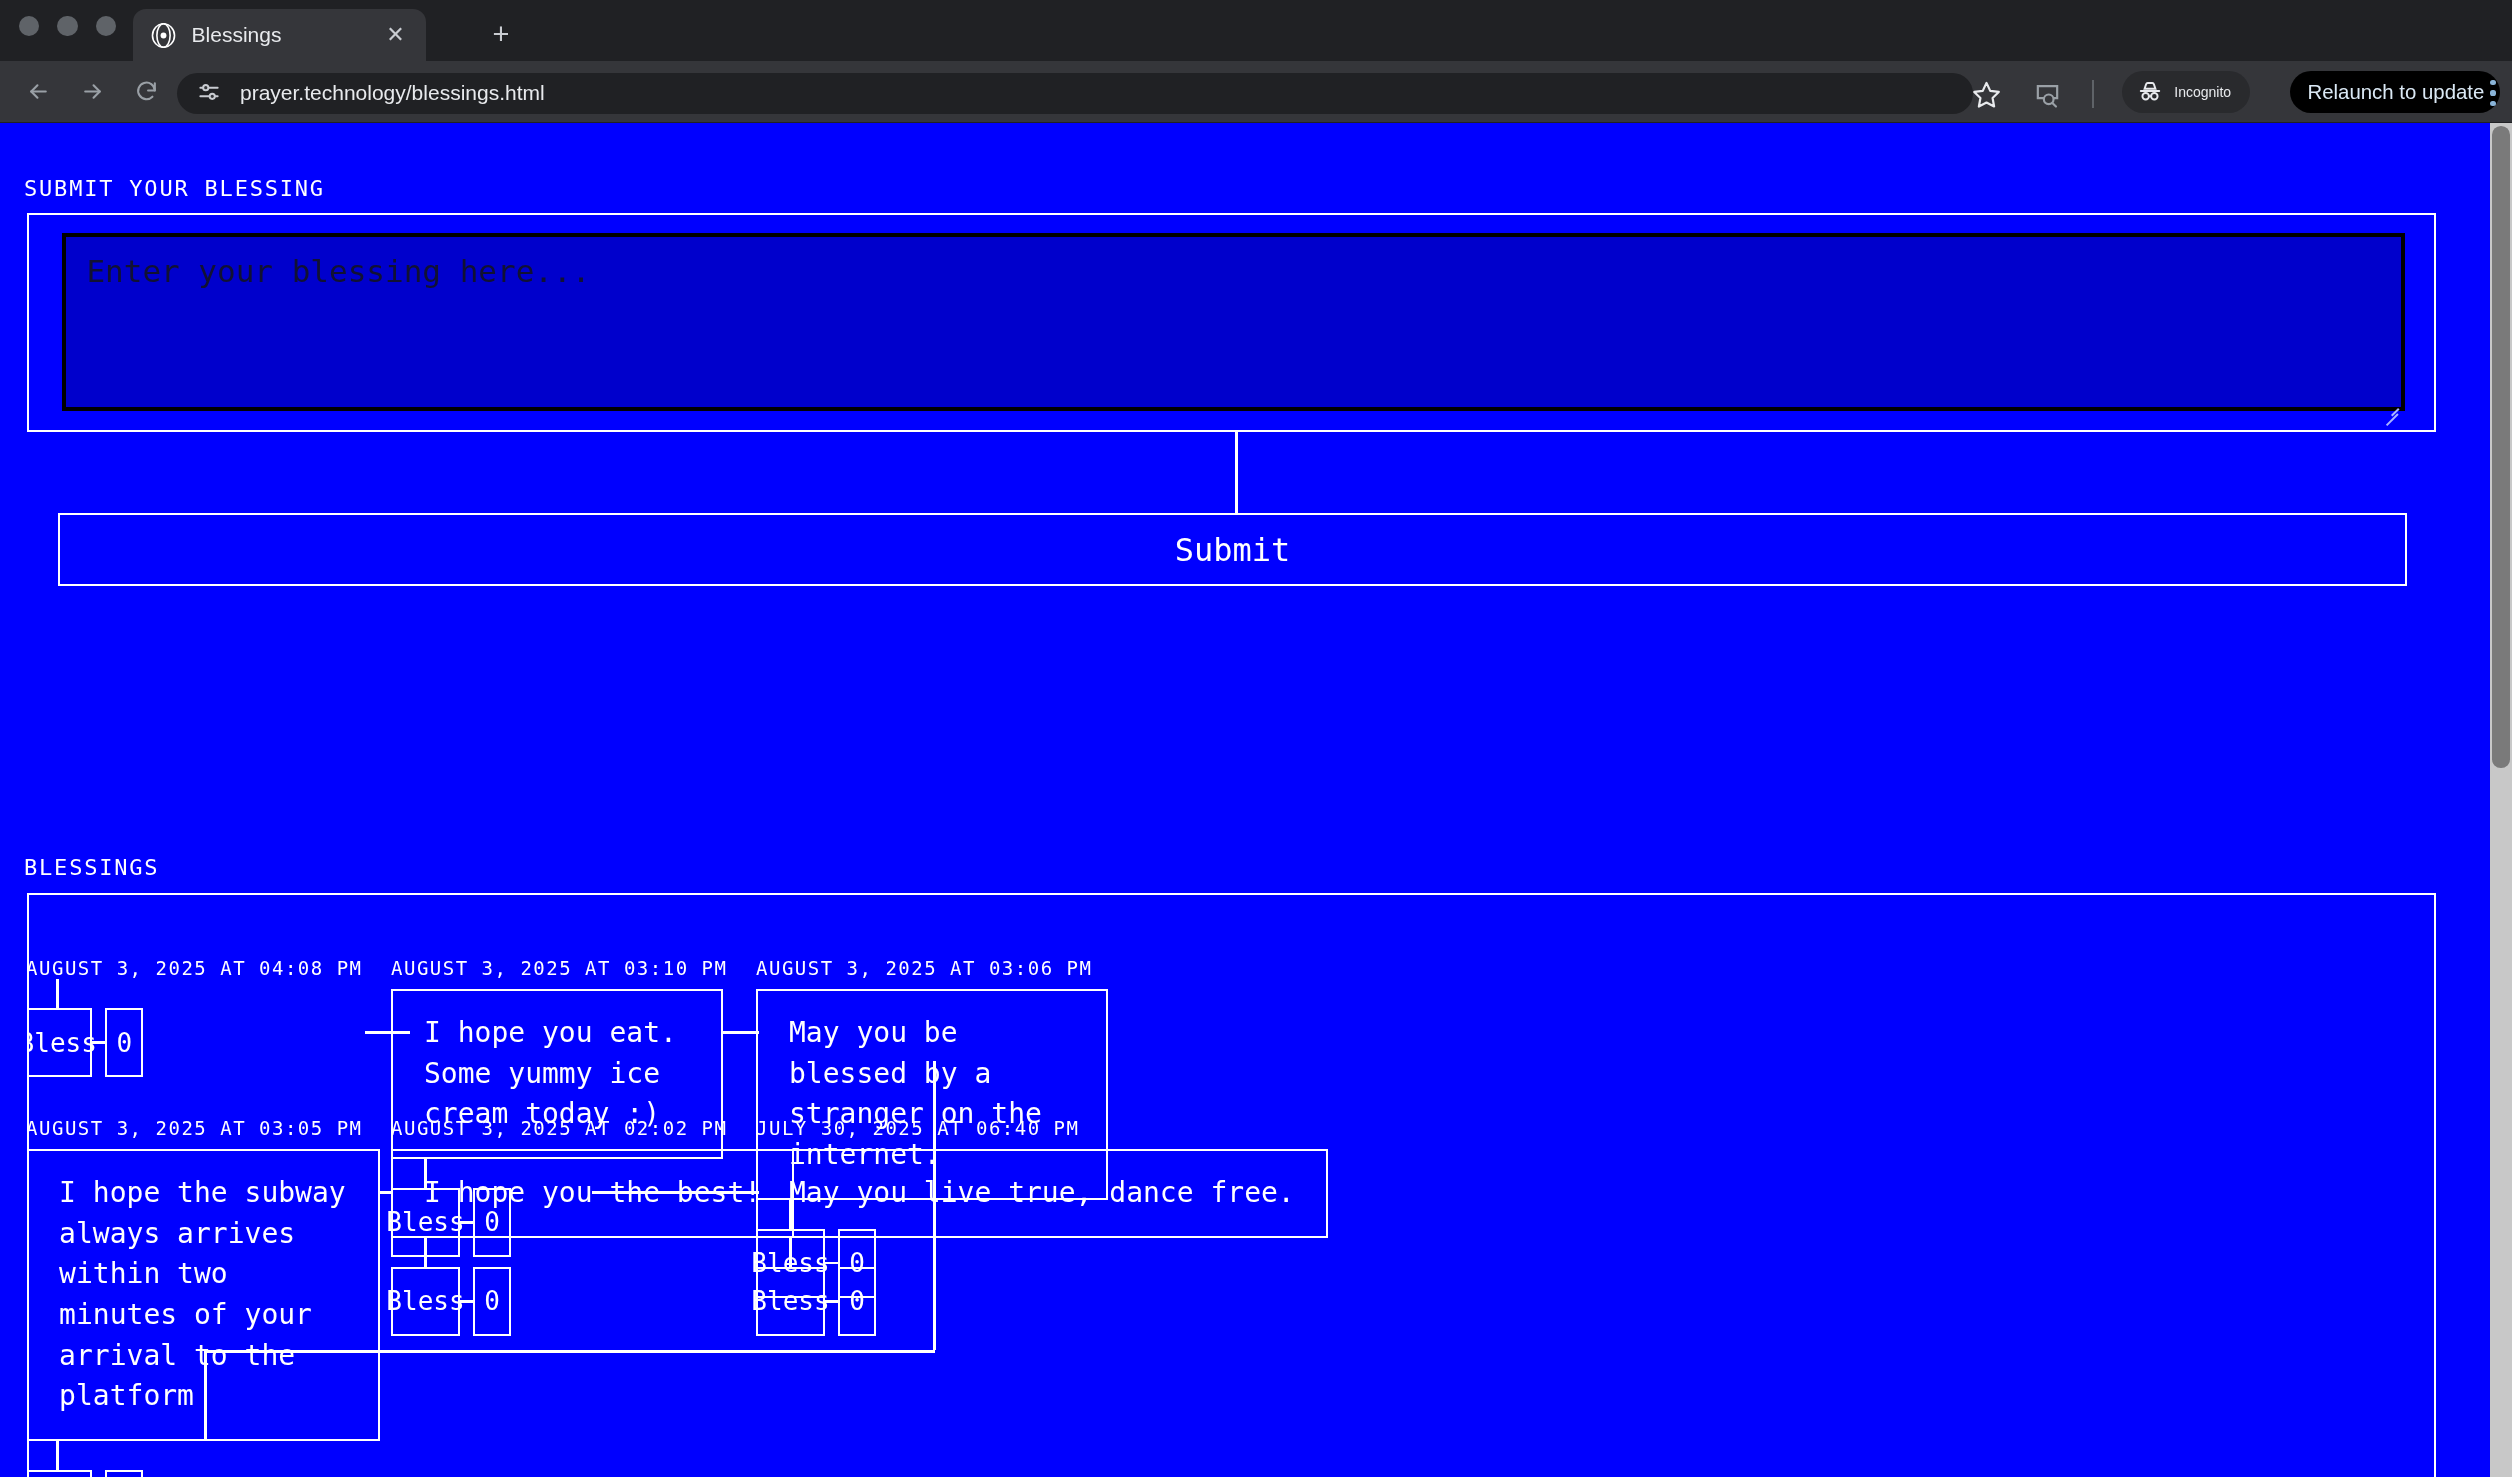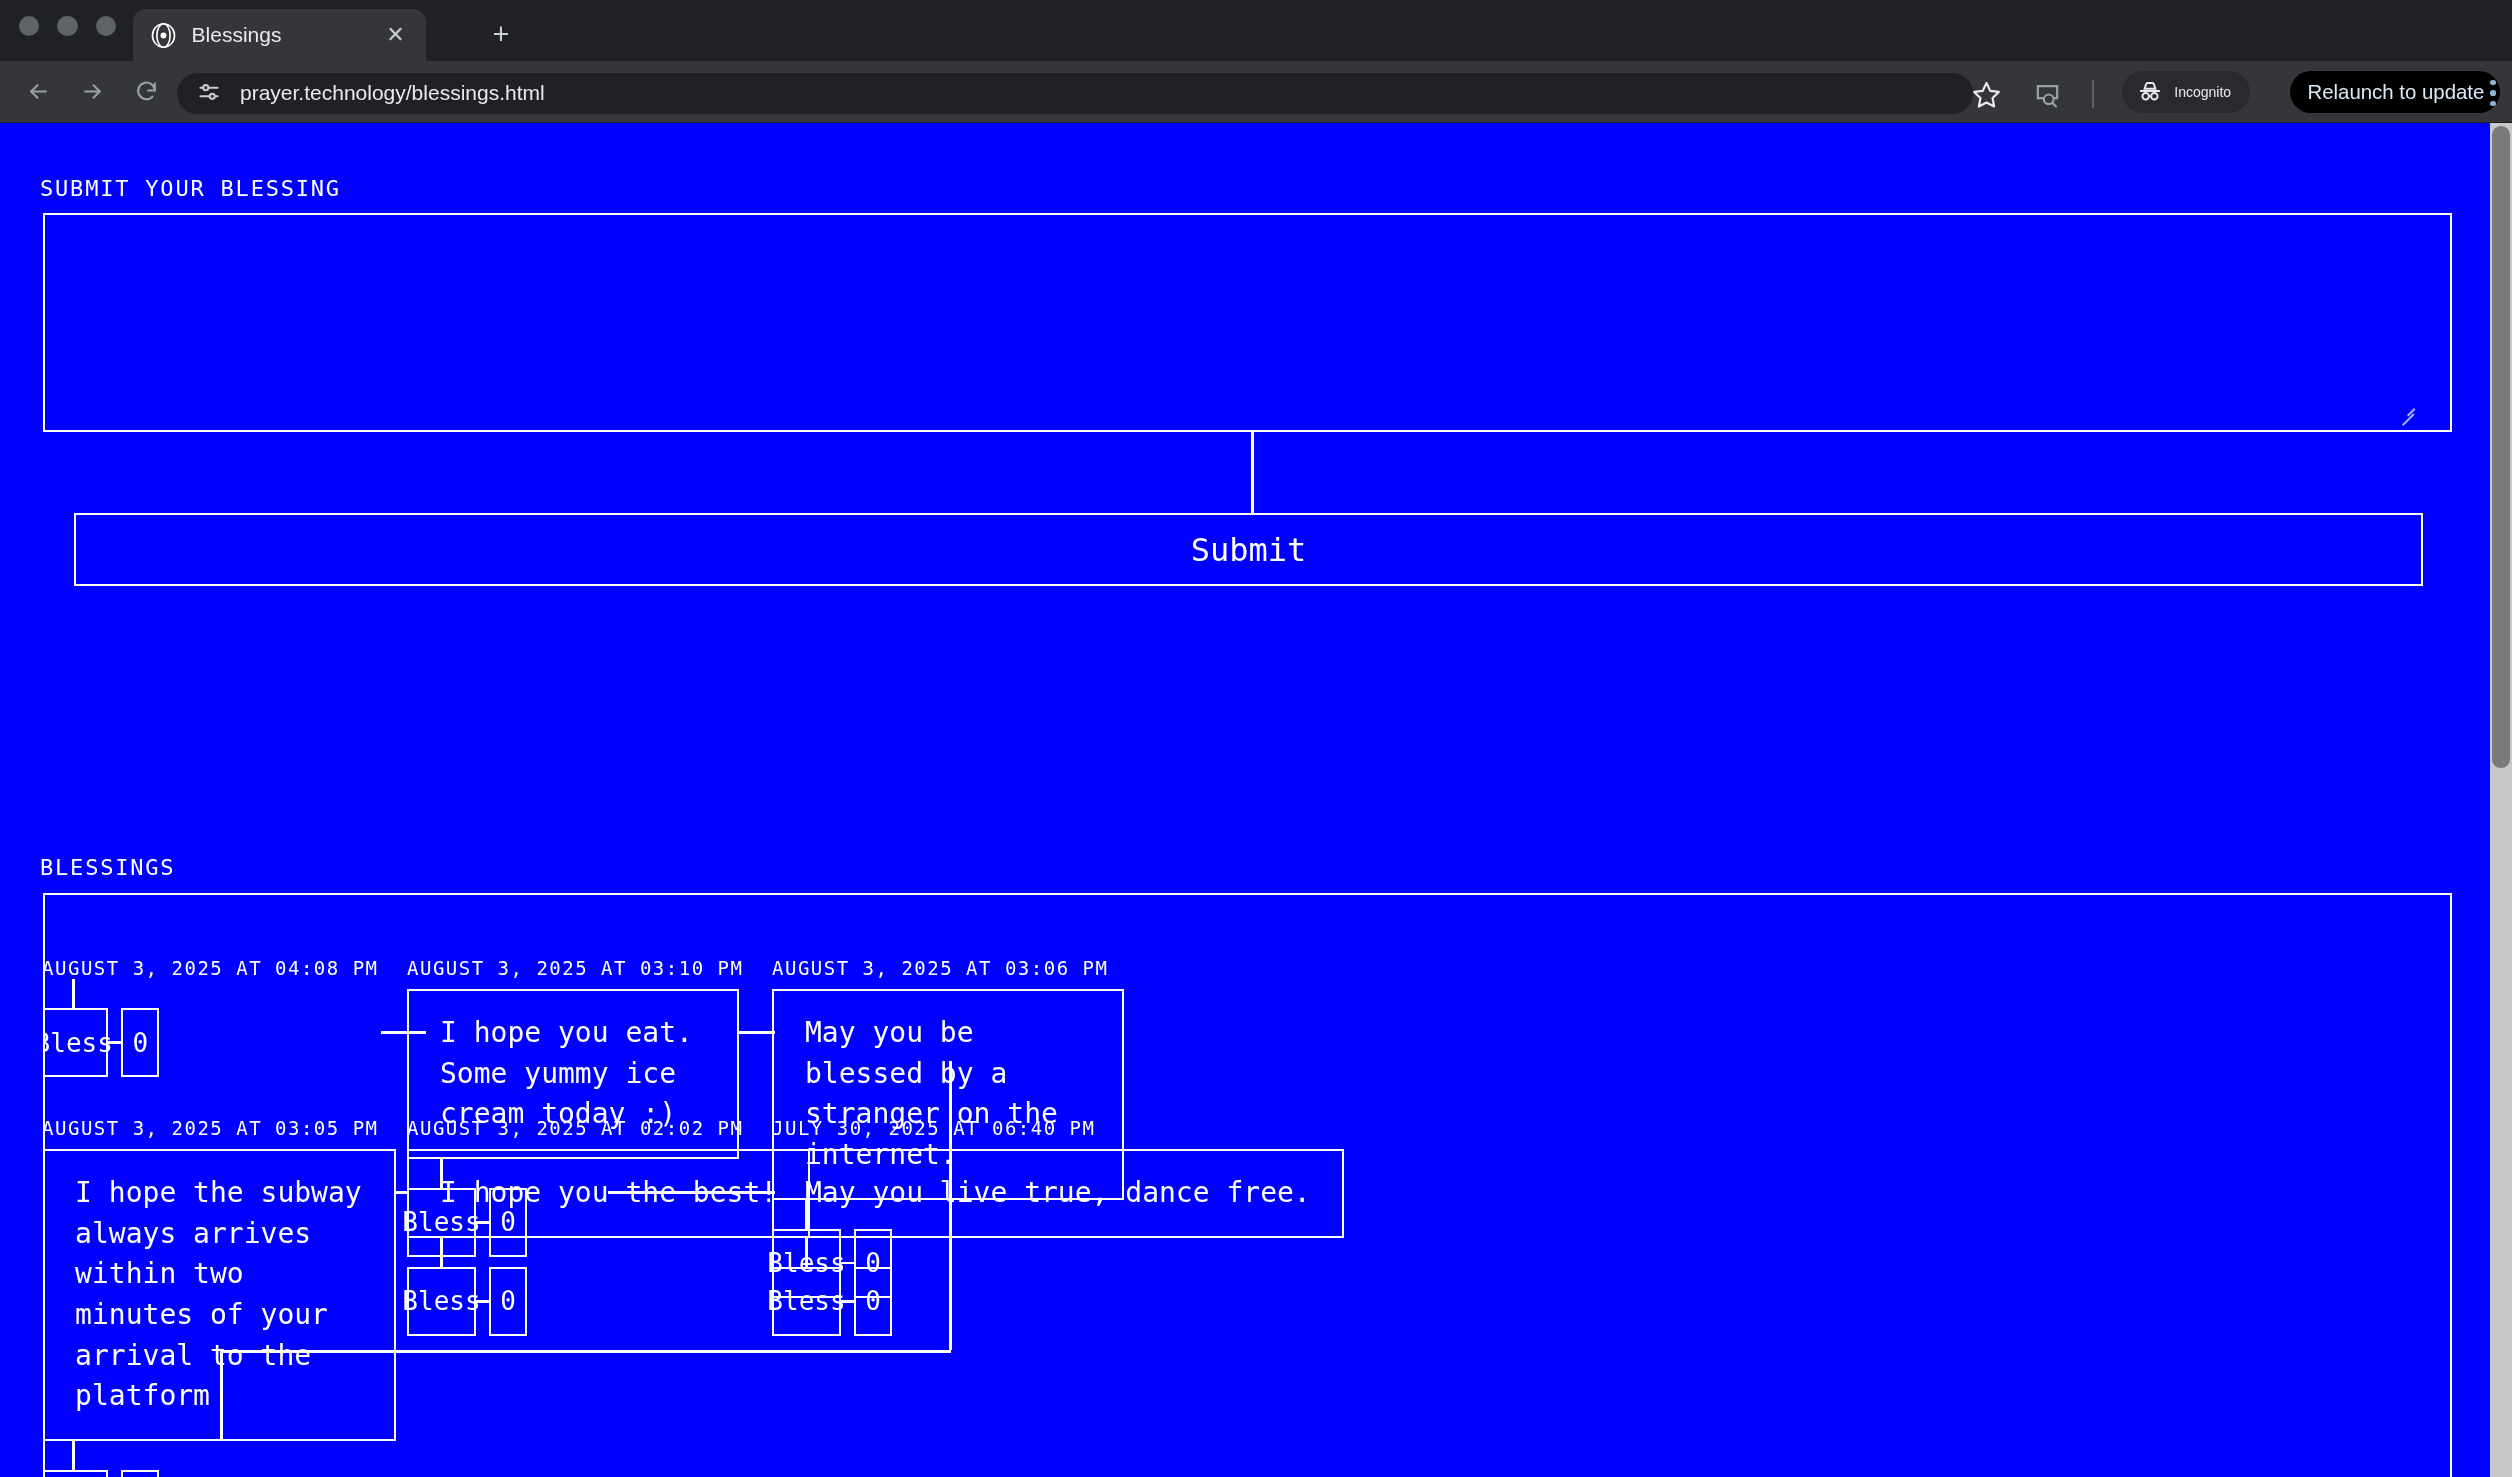--- a/index.html
+++ b/index.html
@@ -139,21 +139,21 @@
   }
   .scrollbar-track {
     position: absolute; right: 0; top: 0;
     width: 22px; height: 1355px; background: #c8c8c8;
   }
   .scrollbar-thumb {
     position: absolute; right: 2.2px; top: 2.9px;
     width: 17.5px; height: 642px; background: #7a7a7a; border-radius: 8.8px;
   }
   .page {
-    position: absolute; top: 0; left: 16px;
+    position: absolute; top: 0; left: 0;
     width: 2490px; height: 1355px;
     padding: 10px;
   }
 
   .section-label {
     color: #ffffff;
     font-size: 22px;
     letter-spacing: 1.8px;
     font-family: "DejaVu Sans Mono", "Liberation Mono", monospace;
   }
@@ -380,20 +380,21 @@
       </div>
     </div>
   </div>
 
   <div class="viewport">
     <div class="page">
 
       <div class="section-label" id="submit-heading">SUBMIT YOUR BLESSING</div>
 
       <div class="submit-panel">
+        <textarea class="blessing-textarea" placeholder="Enter your blessing here..." style=""></textarea>
         <span class="resize-grip">
           <i></i>
             <i></i>
         </span>
       </div>
 
       <div class="submit-connector"></div>
 
       <button class="submit-button">Submit</button>
 

